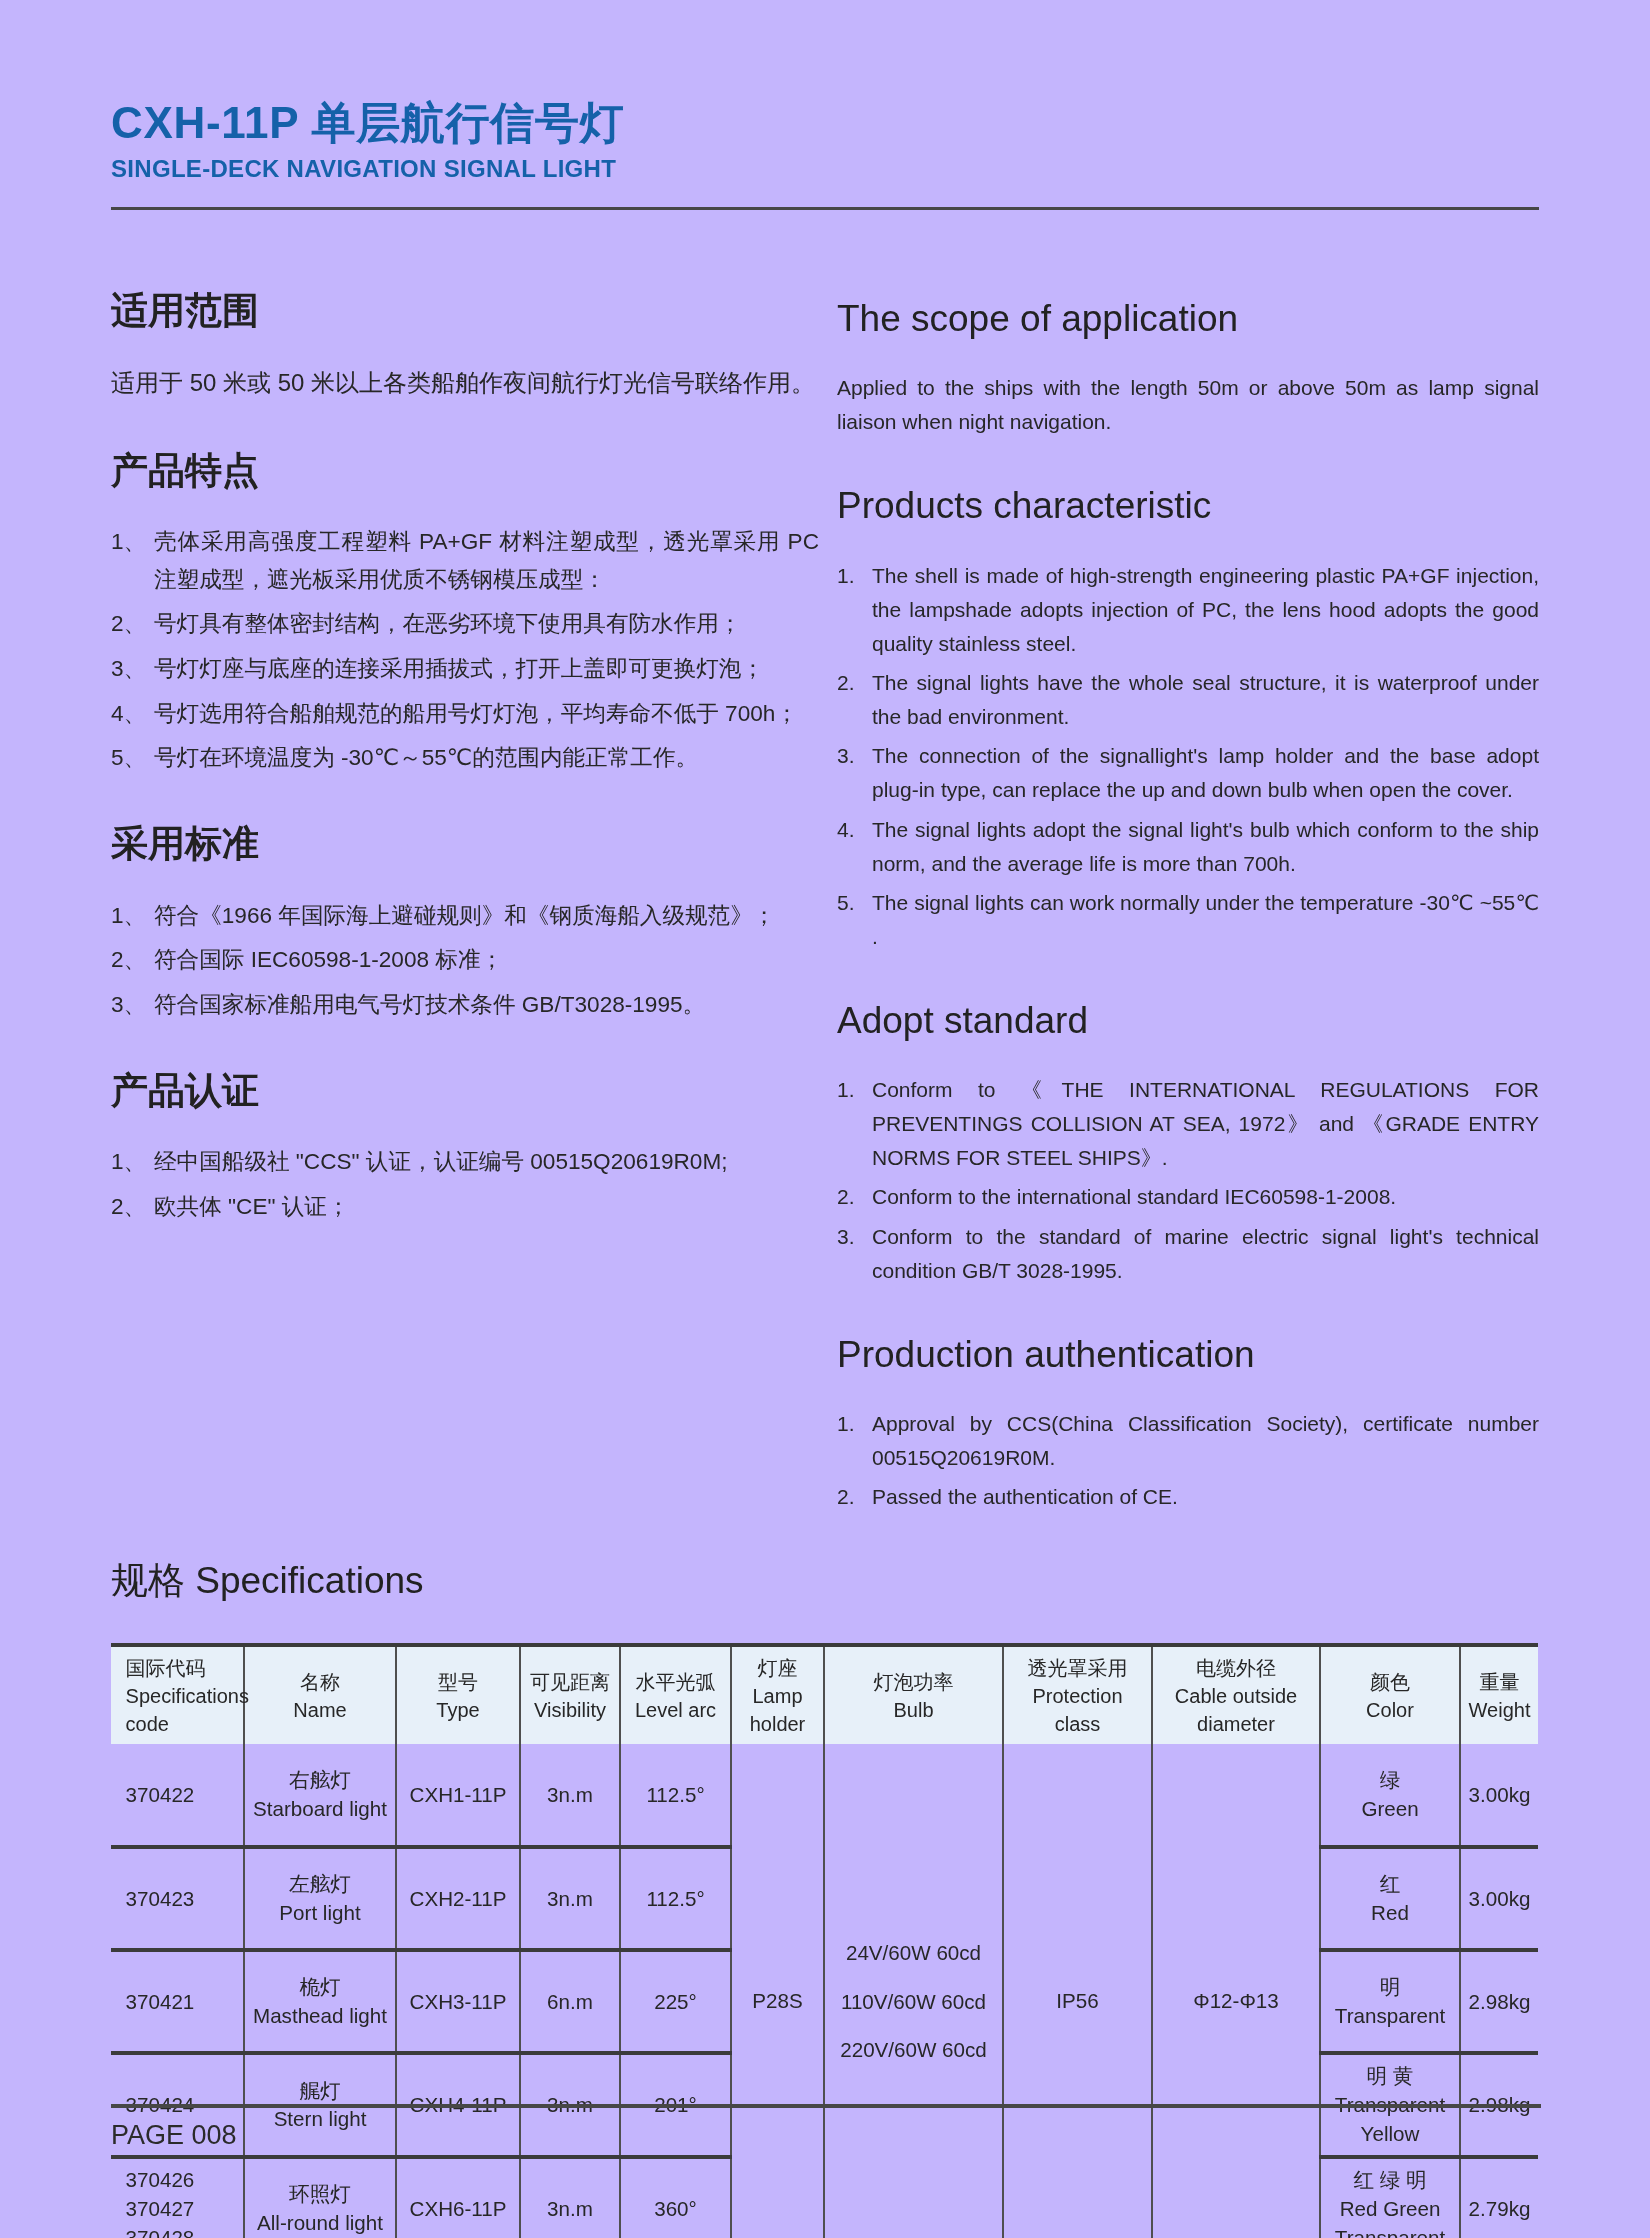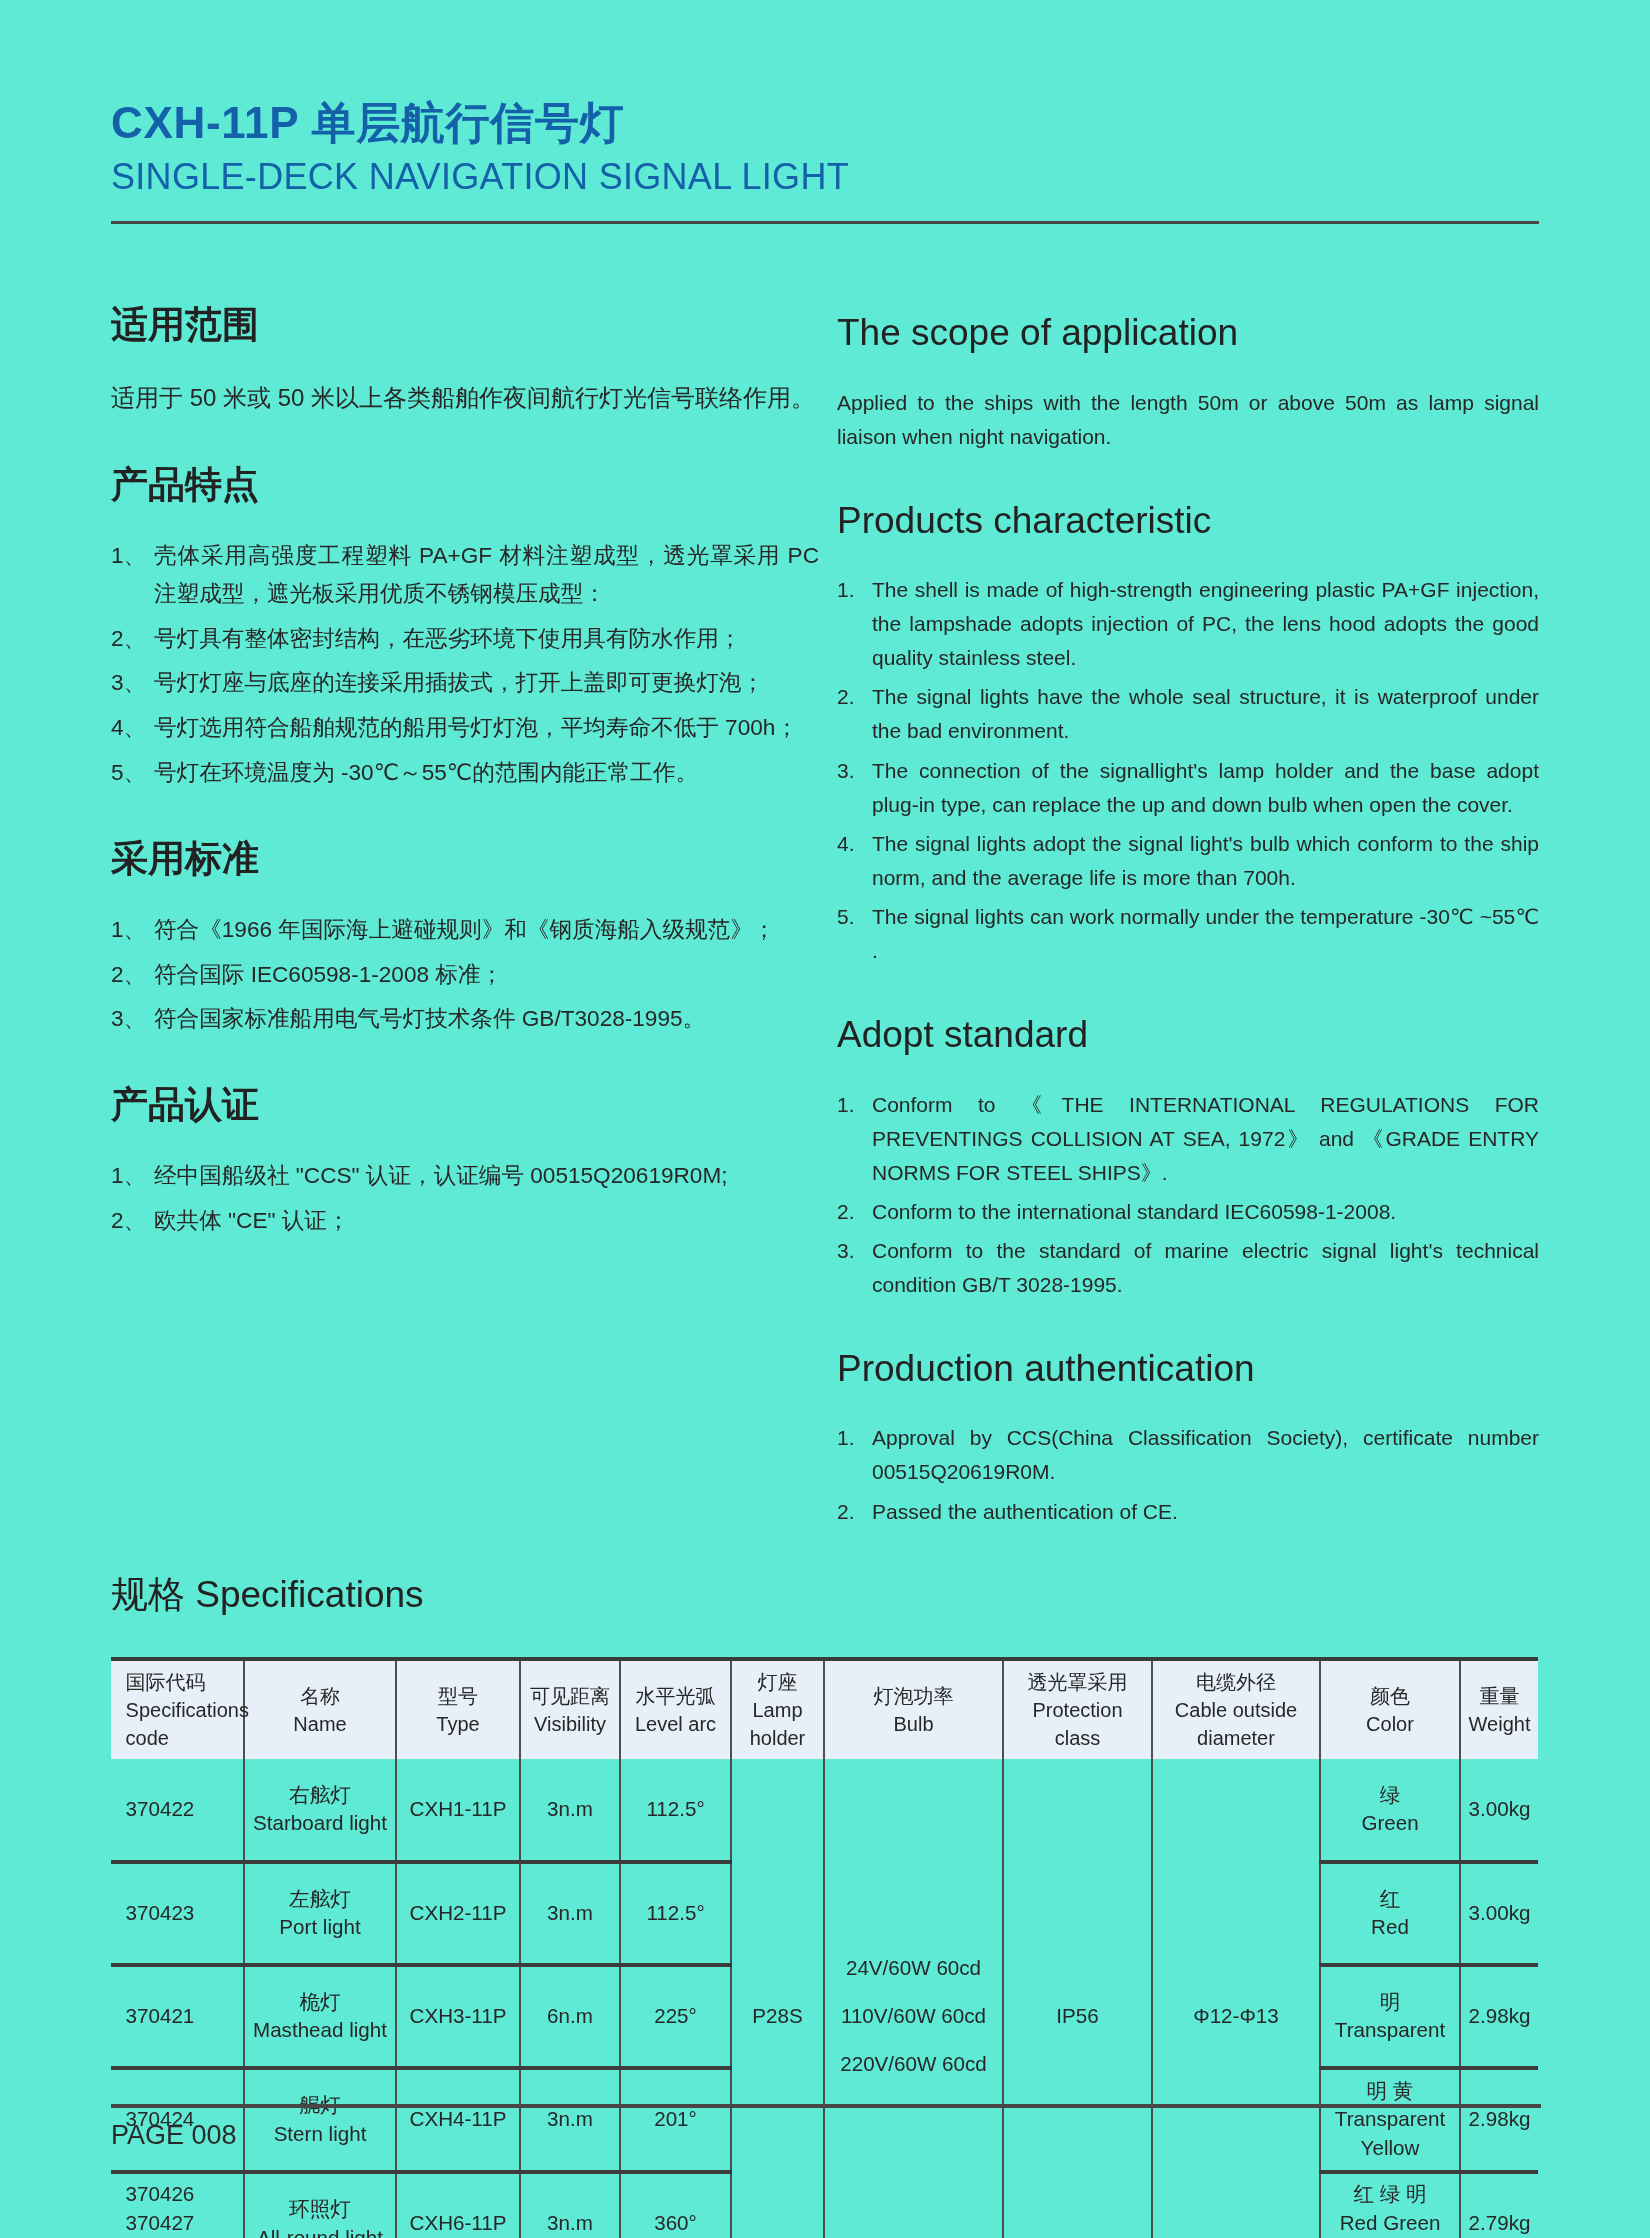--- a/index.html
+++ b/index.html
@@ -6,27 +6,27 @@
     --accent:#1561a9;
     --text:#272727;
     --hdrbg:#e7f0f9;
     --thick:#3b3b3b;
     --thin:#4f4f4f;
     --rule:#474747;
   }
   *{box-sizing:border-box;}
   html,body{margin:0;padding:0;background:#ffffff;}
   body{font-family:"Liberation Sans","DejaVu Sans",sans-serif;color:var(--text);}
-  .page{position:relative;width:1650px;height:2239px;background:#5eead4;overflow:hidden;}
+  .page{position:relative;width:1650px;height:2239px;background:#c4b5fd;overflow:hidden;}
   .content{padding:0 111px;}
 
   
   .doc-header{padding-top:98px;}
   .doc-title{margin:0;font-size:44px;line-height:1.15;font-weight:700;color:var(--accent);letter-spacing:0.7px;}
-  .doc-subtitle{margin:6.7px 0 0 0;font-size:36px;line-height:1.2;font-weight:400;color:var(--accent);letter-spacing:0.3px;}
+  .doc-subtitle{margin:6.7px 0 0 0;font-size:24px;line-height:1.2;font-weight:700;color:var(--accent);letter-spacing:0.3px;}
   .rule-top{height:3.3px;background:var(--rule);margin-top:22.6px;}
 
   
   .cols{display:flex;gap:18px;margin-top:78px;}
   .col-left{width:708px;flex:none;}
   .col-right{flex:1;min-width:0;margin-top:8px;}
   .sec-h{margin:44px 0 29px 0;font-size:37px;line-height:1.25;font-weight:600;color:#222;}
   .col-right .sec-h{font-weight:500;}
   .sec-h.first{margin-top:0;}
   .para{margin:0;font-size:24px;line-height:1.68;text-align:justify;}

